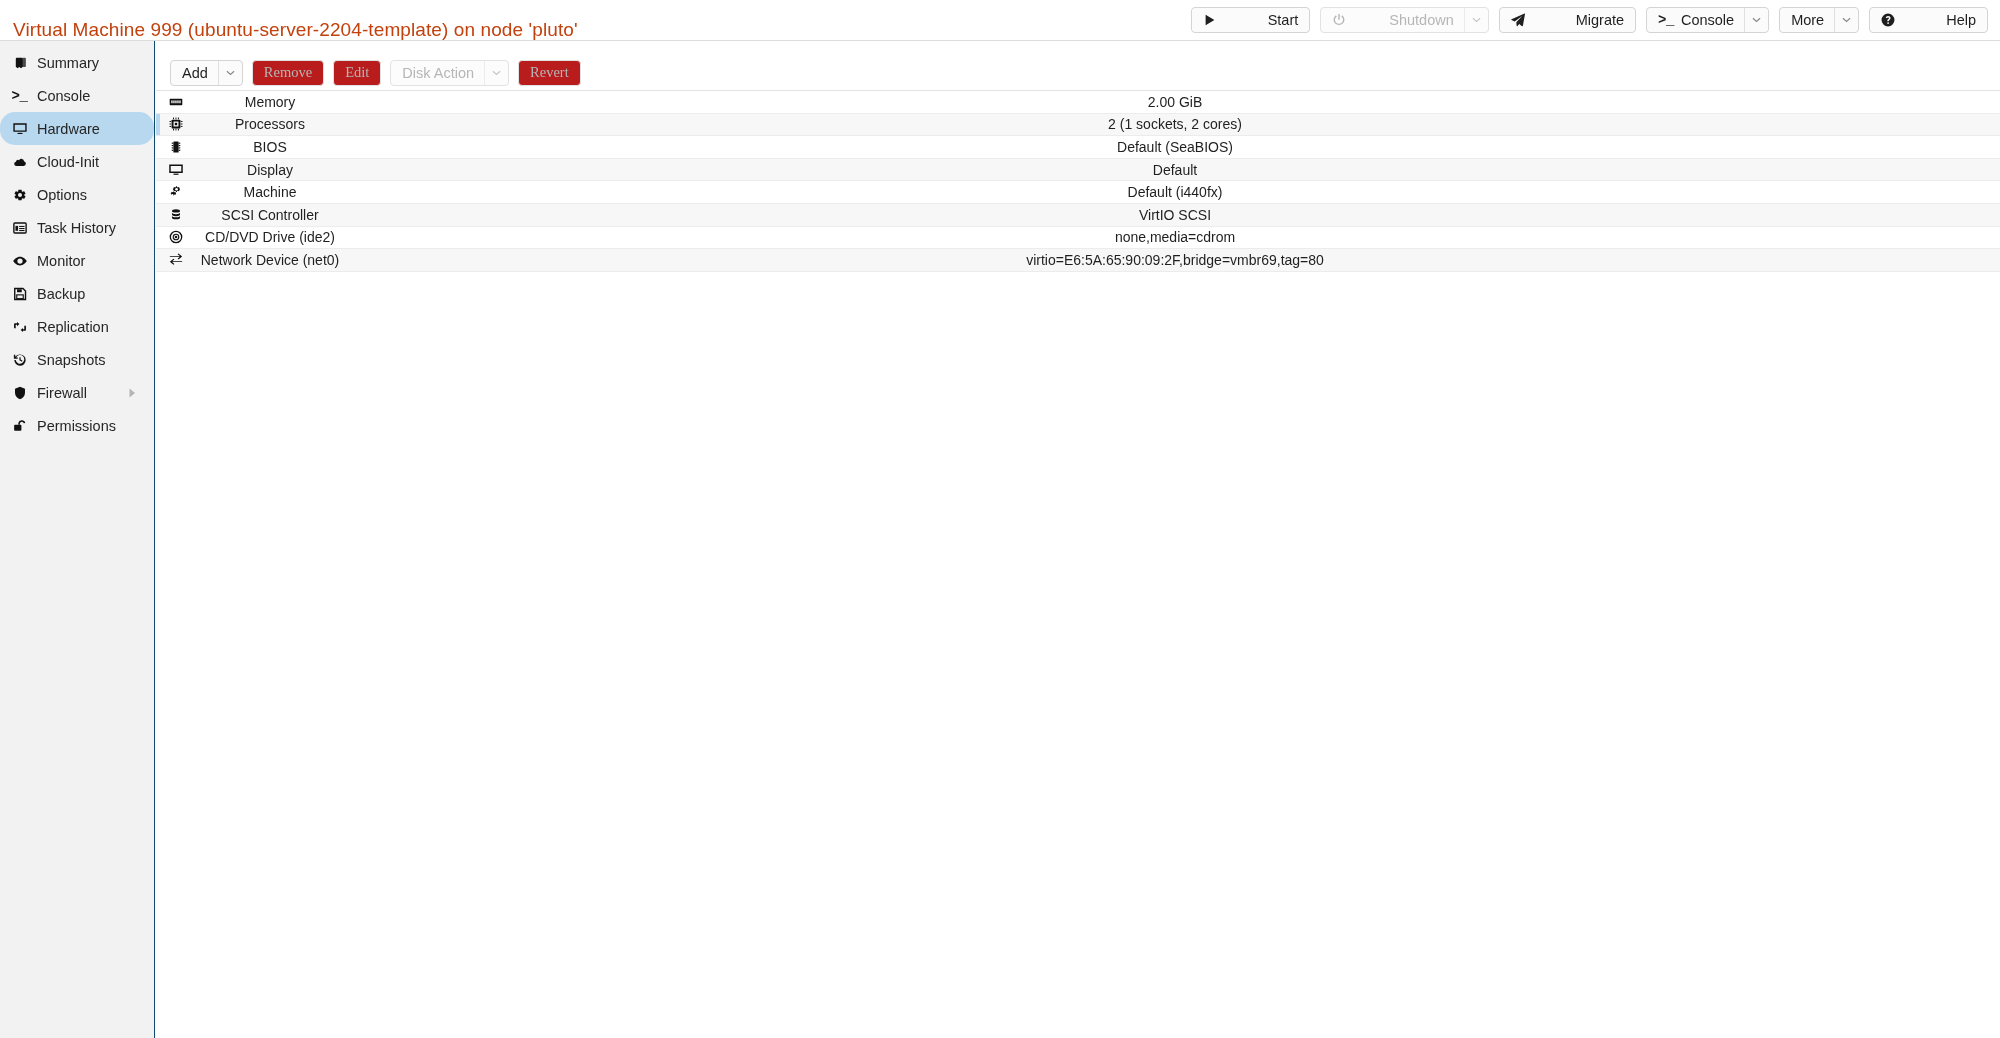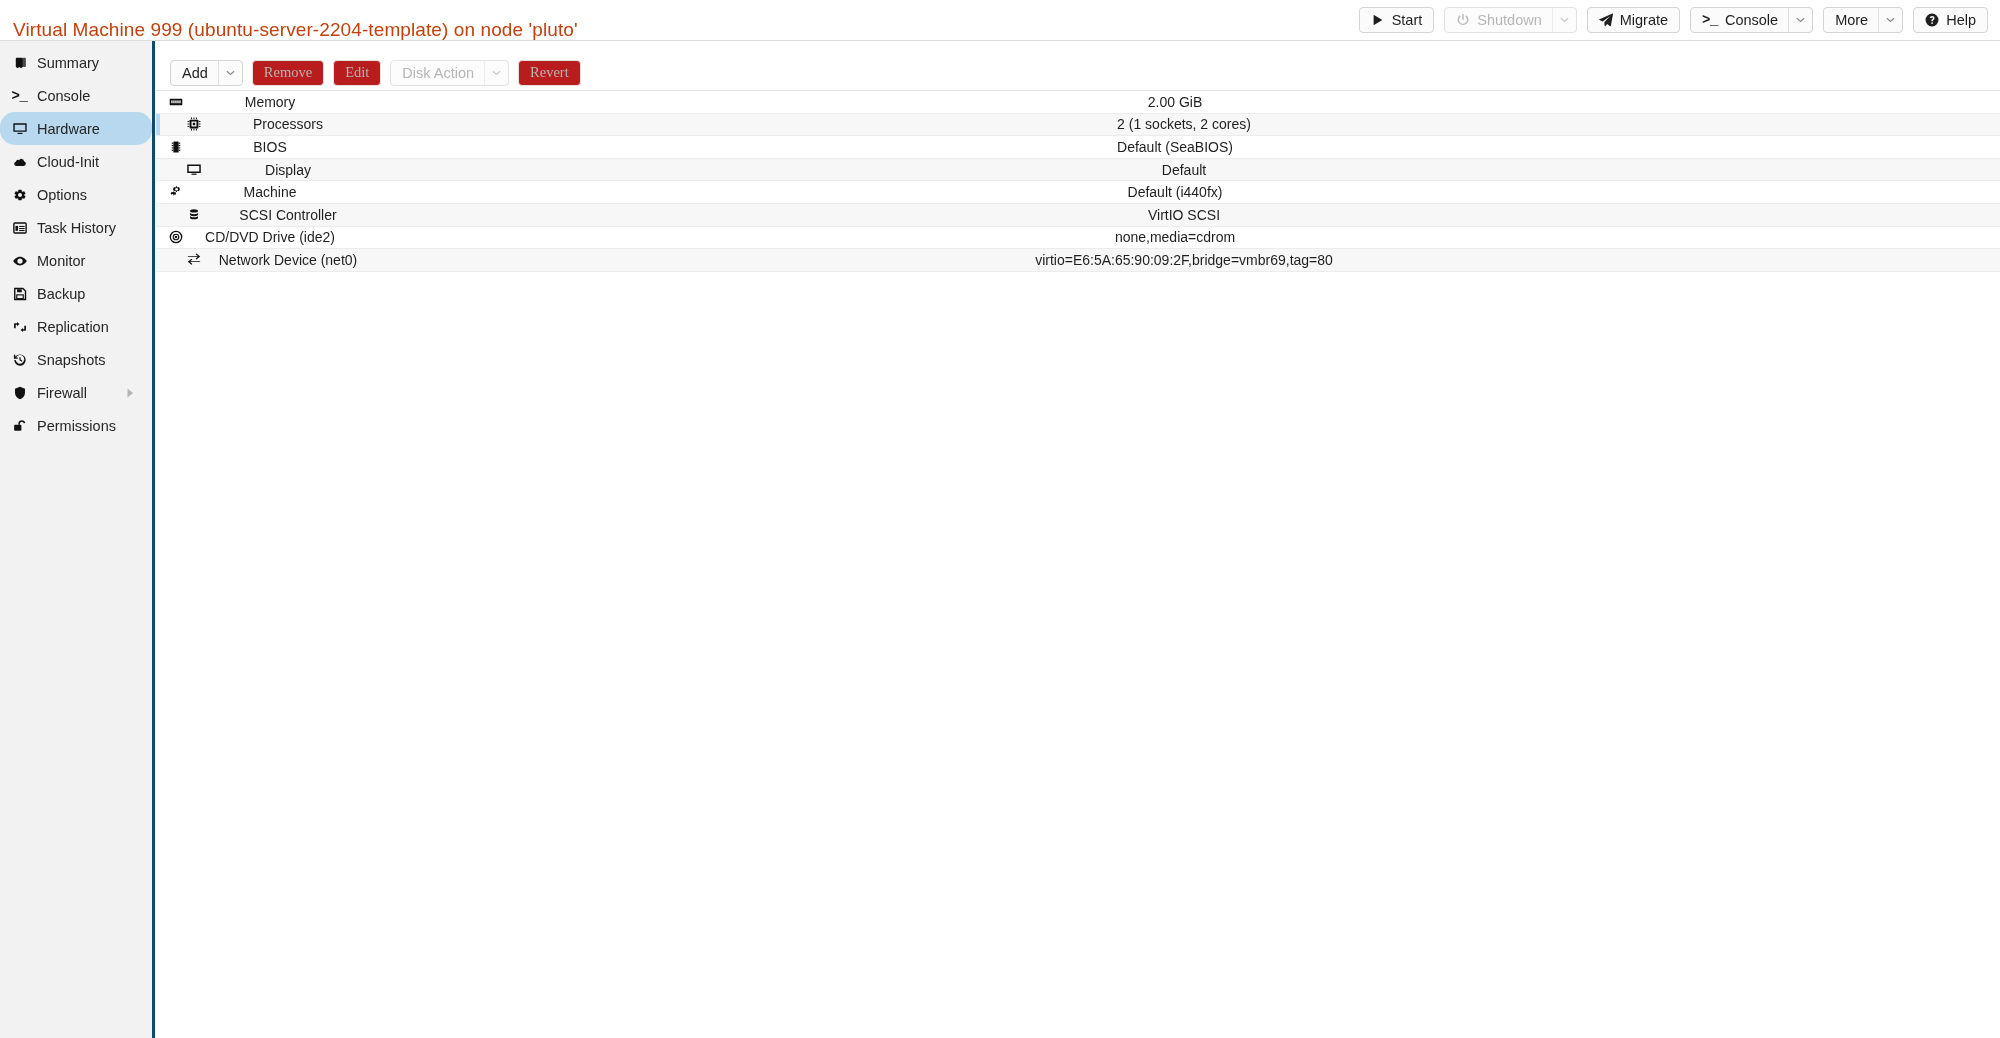--- a/index.html
+++ b/index.html
@@ -52,20 +52,21 @@
     height: 26px;
     padding: 0 11px;
     border: 1px solid #d4d4d4;
     border-radius: 4px;
     background: #fbfbfb;
     font-size: 14.5px;
     color: #1f1f1f;
     white-space: nowrap;
     cursor: pointer;
     user-select: none;
+    gap: 44px;
   }
   .btn .ico { margin-right: 7px; display: inline-flex; align-items: center; }
   .btn.disabled {
     color: #b6b6b6;
     border-color: #e2e2e2;
     background: #b91c1c;
     cursor: default;
     font-family: Liberation Serif, serif;
   }
 
@@ -82,40 +83,40 @@
   .splitbtn.disabled { border-color: #e2e2e2; background: #fcfcfc; }
   .splitbtn .main {
     display: inline-flex;
     align-items: center;
     padding: 0 10px 0 11px;
     font-size: 14.5px;
     color: #1f1f1f;
     white-space: nowrap;
     cursor: pointer;
   }
-  .splitbtn.disabled .main { color: #b6b6b6; cursor: default; }
+  .splitbtn.disabled .main { color: #b6b6b6; cursor: default; gap: 36px; }
   .splitbtn .main .ico { margin-right: 7px; display: inline-flex; align-items: center; }
   .splitbtn .arrow {
     display: inline-flex;
     align-items: center;
     justify-content: center;
     width: 24px;
     border-left: 1px solid #e0e0e0;
     cursor: pointer;
   }
   .splitbtn.disabled .arrow { border-left-color: #ececec; cursor: default; }
 
   
   .sidebar {
     position: absolute;
     left: 0; top: 41px;
     width: 155px;
     height: 997px;
     background: #f2f2f2;
-    border-right: 3px solid #0c4a6e;
+    border-right: 1px solid #0c4a6e;
     padding-top: 5px;
   }
   .nav-item {
     position: relative;
     display: flex;
     align-items: center;
     height: 33px;
     padding-left: 10px;
     font-size: 14.5px;
     color: #262626;
@@ -167,21 +168,21 @@
     position: relative;
     display: flex;
     align-items: center;
     height: 22.6px;
     border-bottom: 1px solid #ececec;
     background: #ffffff;
     font-size: 14px;
     color: #1f1f1f;
     cursor: pointer;
   }
-  .hw-row.alt { background: #f7f7f7; padding-left: 18px; }
+  .hw-row.alt { background: #f7f7f7; }
   .hw-row.focused::before {
     content: "";
     position: absolute;
     left: 0; top: 0;
     width: 4px; height: 100%;
     background: #b7d8ef;
   }
   .hw-row .cell-icon {
     width: 28px;
     min-width: 28px;

